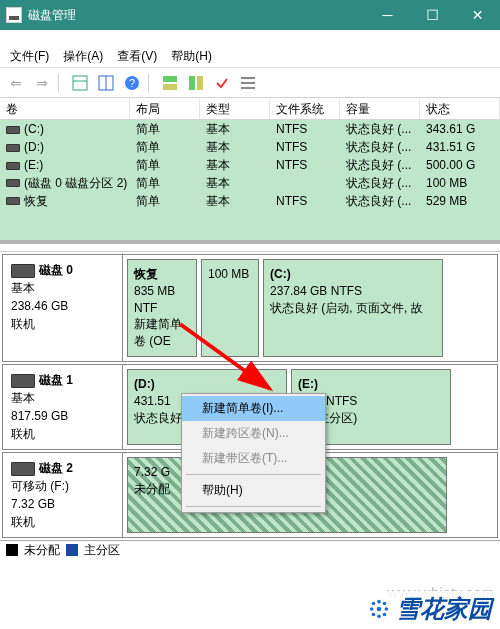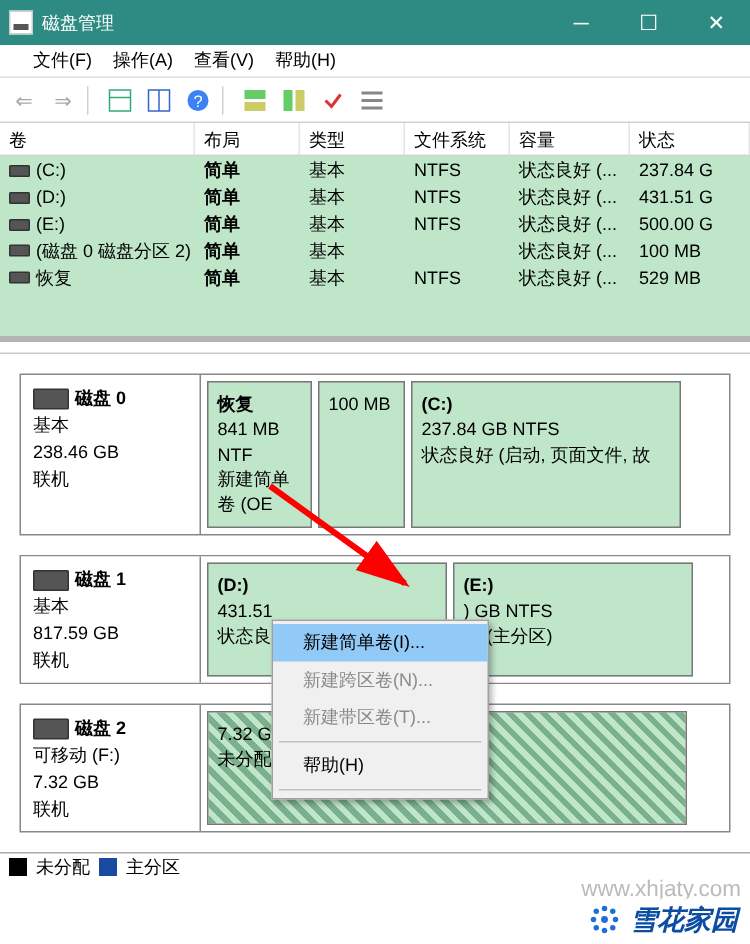--- a/index.html
+++ b/index.html
@@ -3,57 +3,57 @@
 <meta charset="utf-8">
 <style>
   * { box-sizing: border-box; }
   body { margin:0; font-family: "Microsoft YaHei", sans-serif; font-size:12px; background:#fff; width:500px; height:629px; overflow:hidden; position:relative; }
   .titlebar { height:30px; background:#2e8b84; display:flex; align-items:center; color:#fff; }
   .titlebar .app-icon { width:16px; height:16px; margin:0 6px; background:#fff; border:1px solid #ccc; position:relative; }
   .titlebar .app-icon::after{content:"";position:absolute;left:2px;right:2px;bottom:2px;height:4px;background:#555;}
   .titlebar .title { flex:1; }
   .winbtns { display:flex; height:100%; }
   .winbtn { width:45px; display:flex; align-items:center; justify-content:center; color:#fff; font-size:14px; }
-  .menubar { height:22px; display:flex; align-items:center; padding:0 16px; gap:2px; border-bottom:1px solid #e0e0e0;}
+  .menubar { height:38px; display:flex; align-items:flex-end; padding:0 4px; gap:2px; border-bottom:1px solid #e0e0e0;}
   .menuitem { padding:2px 6px; }
   .toolbar { height:30px; display:flex; align-items:center; padding:0 4px; gap:2px; border-bottom:1px solid #d0d0d0;}
   .tb { width:24px; height:24px; display:flex; align-items:center; justify-content:center; border:1px solid transparent; font-size:14px;}
   .tb.sep { width:6px; border-left:1px solid #d0d0d0; height:20px; margin:0 2px;}
   .tb.disabled { opacity:0.35; }
   .ico16{width:16px;height:16px;}
   .listview { }
   .lv-header { display:flex; background:#fff; border-bottom:1px solid #d4d4d4; height:22px; }
   .lv-header .col { padding:3px 6px; border-right:1px solid #e4e4e4; font-weight:normal; color:#000; }
   .lv-body { background:#bfe6c9; }
   .lv-row { display:flex; height:18px; align-items:center; }
   .lv-row .col { padding:0 6px; overflow:hidden; white-space:nowrap; }
-  .c1{width:130px;} .c2{width:70px;font-weight:bold;} .c3{width:70px;} .c4{width:70px;} .c5{width:80px;} .c6{width:80px;}
+  .c1{width:130px;} .c2{width:70px;} .c3{width:70px;} .c4{width:70px;} .c5{width:80px;} .c6{width:80px;}
   .diskicon{display:inline-block;width:14px;height:8px;background:#555;border:1px solid #333;vertical-align:middle;margin-right:4px;border-radius:1px;}
   .divider { height:12px; background:#fff; border-top:4px solid #b4b4b4; border-bottom:1px solid #ccc; }
   .disks { background:#fff; }
-  .diskrow { display:flex; border:1px solid #888; margin:13px; }
+  .diskrow { display:flex; border:1px solid #888; margin:2px; }
   .diskinfo { width:120px; min-width:120px; padding:6px 8px; border-right:1px solid #888; background:#fff; line-height:1.5;}
   .diskinfo .diskicon2{width:24px;height:14px;background:#555;border:1px solid #333;display:inline-block;vertical-align:middle;margin-right:4px;border-radius:1px;}
   .diskinfo .name{font-weight:bold;}
   .partitions { flex:1; display:flex; padding:4px; gap:4px; background:#fff;}
   .part { border:1px solid #777; flex:0 0 auto; padding:6px; background:#bfe6c9; position:relative; line-height:1.4;}
   .part.unalloc { background: repeating-linear-gradient(45deg,#7bb08d 0 4px,#bfe6c9 4px 8px);}
   .part .pname{font-weight:bold;}
   .legend { height:20px; border-top:1px solid #aaa; display:flex; align-items:center; padding:0 6px; gap:6px; font-size:12px;}
   .sw{width:12px;height:12px;display:inline-block;}
   .sw.un{background:#000;} .sw.pr{background:#1a4aa0;}
   .ctxmenu { position:absolute; background:#f0f0f0; border:1px solid #a0a0a0; box-shadow:2px 2px 4px rgba(0,0,0,0.3); padding:2px 0; width:145px; z-index:10;}
   .ctxmenu .mi{padding:4px 20px; white-space:nowrap;}
   .ctxmenu .mi.hl{background:#91c9f7;}
   .ctxmenu .mi.dim{color:#8a8a8a;}
   .ctxmenu .msep{height:1px;background:#c0c0c0;margin:3px 4px;}
   .arrow{position:absolute;z-index:9;}
   .watermark{position:absolute;right:4px;bottom:2px;display:flex;align-items:center;gap:6px;background:rgba(255,255,255,0.85);padding:2px 4px;}
   .wm-logo{width:22px;height:22px;}
-  .wm-text{font-weight:bold;font-style:italic;font-size:18px;color:#0b4da2;}
+  .wm-text{font-weight:bold;font-style:italic;font-size:24px;color:#0b4da2;}
   .wm-url{position:absolute;right:6px;bottom:28px;font-size:15px;color:#bbb;}
 </style>
 </head>
 <body>
 
 <div class="titlebar">
   <span class="app-icon"></span>
   <span class="title">磁盘管理</span>
   <div class="winbtns">
     <div class="winbtn">─</div>
@@ -127,21 +127,21 @@
     <div class="col c6">容量</div>
     <div class="col c5">状态</div>
   </div>
   <div class="lv-body" id="lvbody">
       <div class="lv-row">
         <div class="col c1"><span class="diskicon"></span><span>(C:)</span></div>
   <div class="col c2">简单</div>
   <div class="col c3">基本</div>
   <div class="col c4">NTFS</div>
   <div class="col c5">状态良好 (...</div>
-  <div class="col c6">237.84 G</div>
+  <div class="col c6">343.61 G</div>
       </div>
       <div class="lv-row">
         <div class="col c1"><span class="diskicon"></span><span>(D:)</span></div>
   <div class="col c2">简单</div>
   <div class="col c3">基本</div>
   <div class="col c4">NTFS</div>
   <div class="col c5">状态良好 (...</div>
   <div class="col c6">431.51 G</div>
       </div>
       <div class="lv-row">
@@ -178,21 +178,21 @@
     <div class="diskrow">
       <div class="diskinfo">
         <div><span class="diskicon2"></span><span class="name">磁盘 0</span></div>
   <div>基本</div>
   <div>238.46 GB</div>
   <div>联机</div>
       </div>
       <div class="partitions">
         <div class="part" style="width: 70px;">
           <div class="pname">恢复</div>
-    <div>841 MB NTF</div>
+    <div>835 MB NTF</div>
     <div>新建简单卷 (OE</div>
         </div>
         <div class="part" style="width: 58px;">
           <div class="pname"></div>
     <div>100 MB</div>
         </div>
         <div class="part" style="width: 180px;">
           <div class="pname">(C:)</div>
     <div>237.84 GB NTFS</div>
     <div>状态良好 (启动, 页面文件, 故</div>
@@ -245,21 +245,21 @@
 
 <svg class="arrow" style="left:170px;top:314px;" width="120" height="90">
   <defs>
       <marker id="ah" markerWidth="10" markerHeight="10" refX="8" refY="3" orient="auto">
         <path d="M0,0 L0,6 L9,3 z" fill="#f00"></path>
       </marker>
     </defs>
   <line x1="10" y1="10" x2="100" y2="75" stroke="#f00" stroke-width="4" marker-end="url(#ah)"></line>
 </svg>
 
-<div class="ctxmenu" style="left:181px;top:413px;" id="ctx">
+<div class="ctxmenu" style="left:181px;top:393px;" id="ctx">
     <div class="mi hl">新建简单卷(I)...</div>
     <div class="mi dim">新建跨区卷(N)...</div>
     <div class="mi dim">新建带区卷(T)...</div>
     <div class="msep"></div>
     <div class="mi">帮助(H)</div>
     <div class="msep"></div>
   </div>
 
 <div class="wm-url">www.xhjaty.com</div>
 <div class="watermark">

